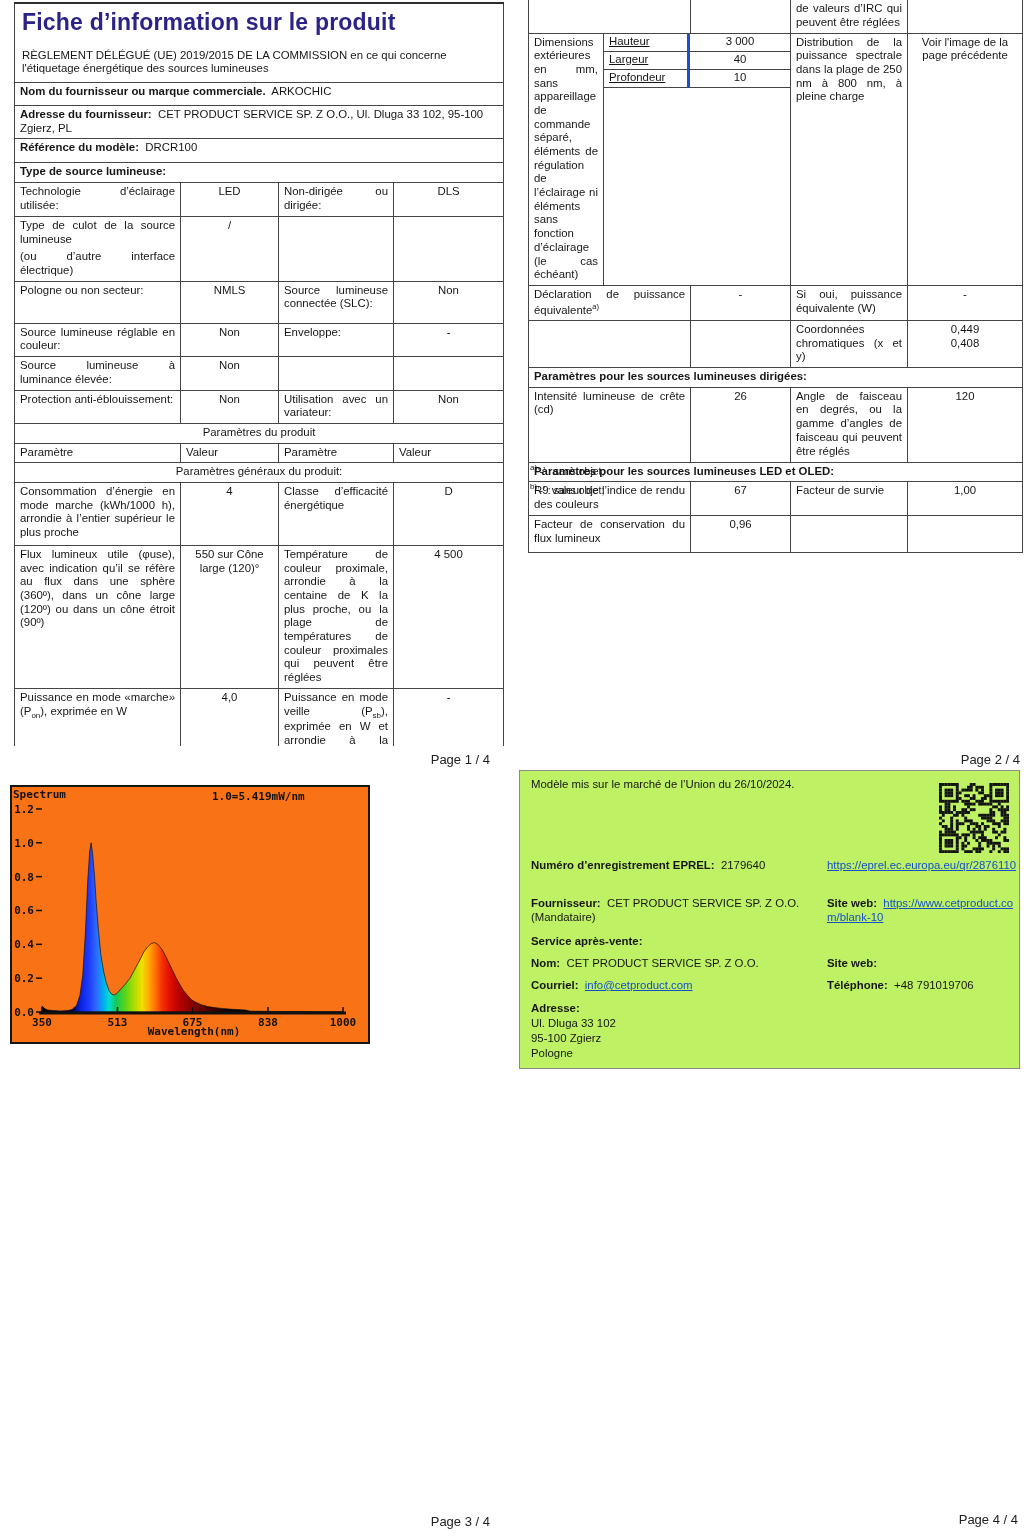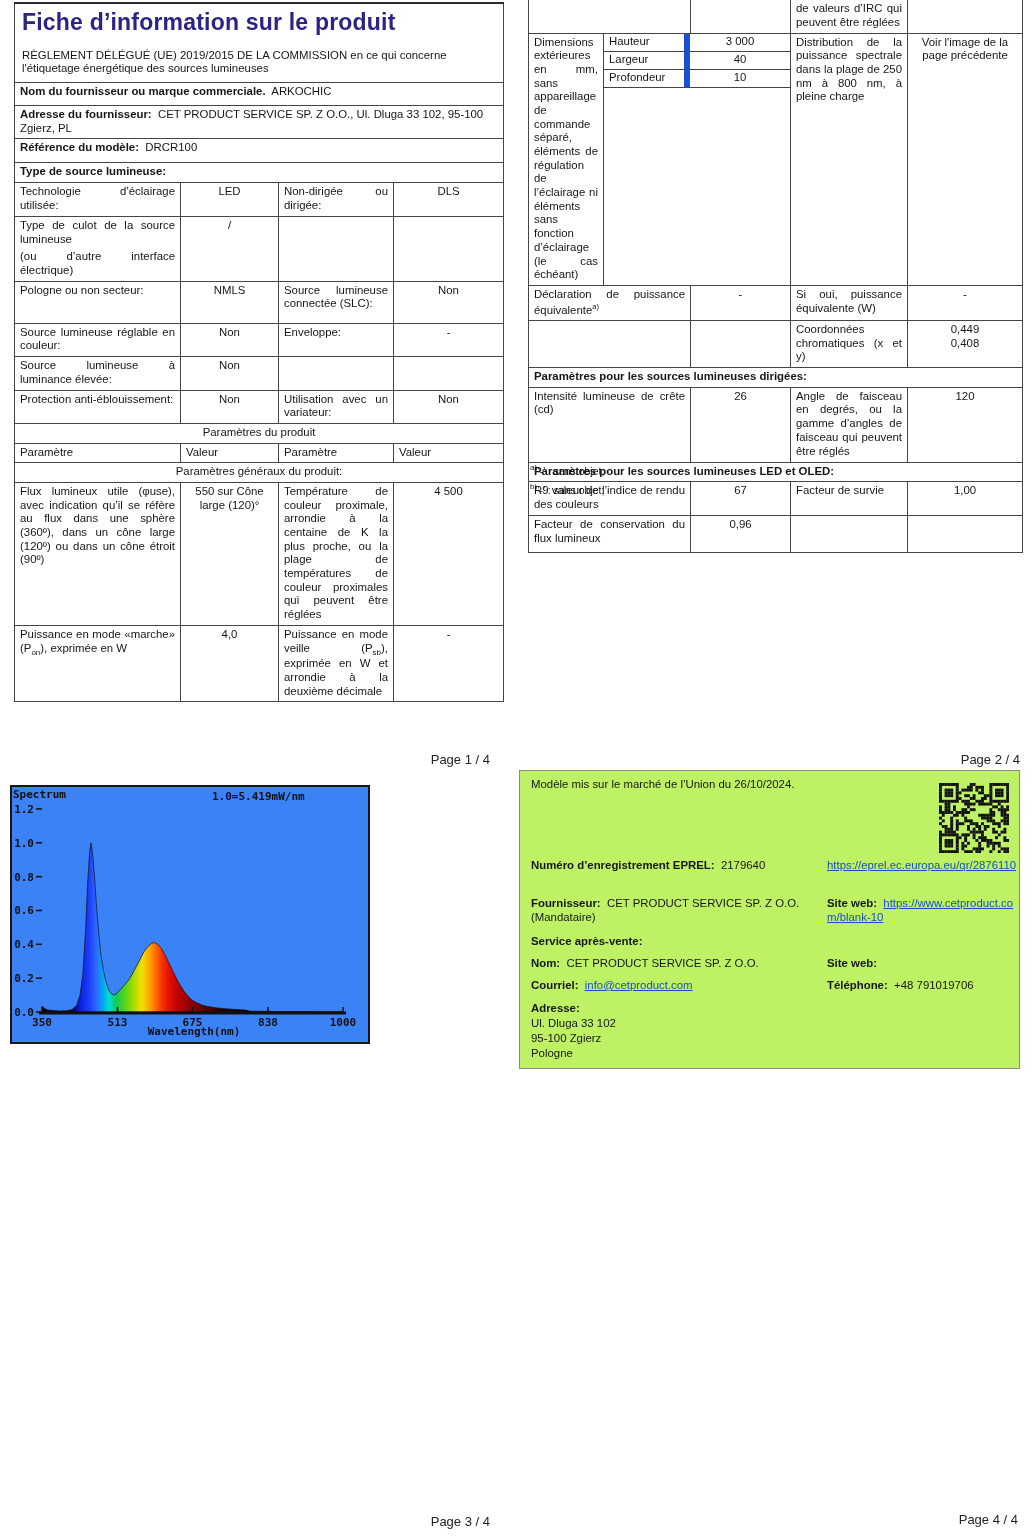--- a/index.html
+++ b/index.html
@@ -19,31 +19,31 @@
   .t1{position:absolute;left:14px;top:2px;width:489px;border-top:2px solid #2c2c2c;}
   .titleblock{padding:4px 8px 2px 7px;}
   .doc-title{font-size:23px;font-weight:bold;color:#2b2387;margin:1px 0 7px 0;letter-spacing:.2px;}
   .doc-sub{margin:12px 0 4px 0;}
 
   
   .t2{position:absolute;left:528px;top:0;width:494px;}
   .t2 tr.cut td{border-top:none;}
   .dimcell{padding:0;}
   .dims-grid{display:grid;grid-template-columns:86px 1fr;grid-template-rows:18px 18px 18px 1fr;height:100%;}
-  .dims-grid .n{padding:1px 5px;border-right:6px solid #1d4ed8;border-bottom:1px solid #454545;}
+  .dims-grid .n{padding:1px 5px;border-right:3px solid #1d4ed8;border-bottom:1px solid #454545;text-decoration:underline;}
   .dims-grid .v{text-align:center;padding:1px 2px;border-bottom:1px solid #454545;}
   .dims-grid .fn{border-right:1px solid #454545;}
   .fnote{position:absolute;left:530px;font-size:10.5px;}
   .fnote sup{font-size:8px;}
 
   
   .plabel{position:absolute;width:62px;font-size:13px;color:#222;text-align:right;}
 
   
-  .chart-box{position:absolute;left:10px;top:785px;width:356px;height:255px;border:2px solid #161616;background:#3b82f6;}
+  .chart-box{position:absolute;left:10px;top:785px;width:356px;height:255px;border:2px solid #161616;background:#f97316;}
   .ct{font-family:"DejaVu Sans Mono",monospace;font-weight:bold;font-size:11px;fill:#111;}
 
   
   .p4box{position:absolute;left:519px;top:770px;width:499px;height:297px;border:1px solid #8a8a8a;background:#bef264;}
   .p4box .row{position:absolute;}
   .lnk{color:#1550c8;text-decoration:underline;word-break:break-all;cursor:pointer;}
   .qr{position:absolute;left:419px;top:12px;}
 </style>
 </head>
 <body>
@@ -124,20 +124,26 @@
       <tr style="height:16px">
         <td>Paramètre</td>
         <td>Valeur</td>
         <td>Paramètre</td>
         <td>Valeur</td>
       </tr>
       <tr style="height:17px">
             <td colspan="4" class="band">Paramètres généraux du produit:</td>
           </tr>
 
+      <tr style="height:63px">
+        <td class="lab">Consommation d’énergie en mode marche (kWh/1000 h), arrondie à l’entier supérieur le plus proche</td>
+        <td class="val">4</td>
+        <td class="lab">Classe d’efficacité énergétique</td>
+        <td class="val">D</td>
+      </tr>
       <tr style="height:131px">
         <td class="lab">Flux lumineux utile (φuse), avec indication qu’il se réfère au flux dans une sphère (360º), dans un cône large (120º) ou dans un cône étroit (90º)</td>
         <td class="val">550 sur Cône large (120)°</td>
         <td class="lab">Température de couleur proximale, arrondie à la centaine de K la plus proche, ou la plage de températures de couleur proximales qui peuvent être réglées</td>
         <td class="val">4 500</td>
       </tr>
       <tr style="height:57px">
         <td class="lab"><span>Puissance en mode «marche» (P</span><sub>on</sub><span>), exprimée en W</span></td>
         <td class="val">4,0</td>
         <td class="lab"><span>Puissance en mode veille (P</span><sub>sb</sub><span>), exprimée en W et arrondie à la deuxième décimale</span></td>

